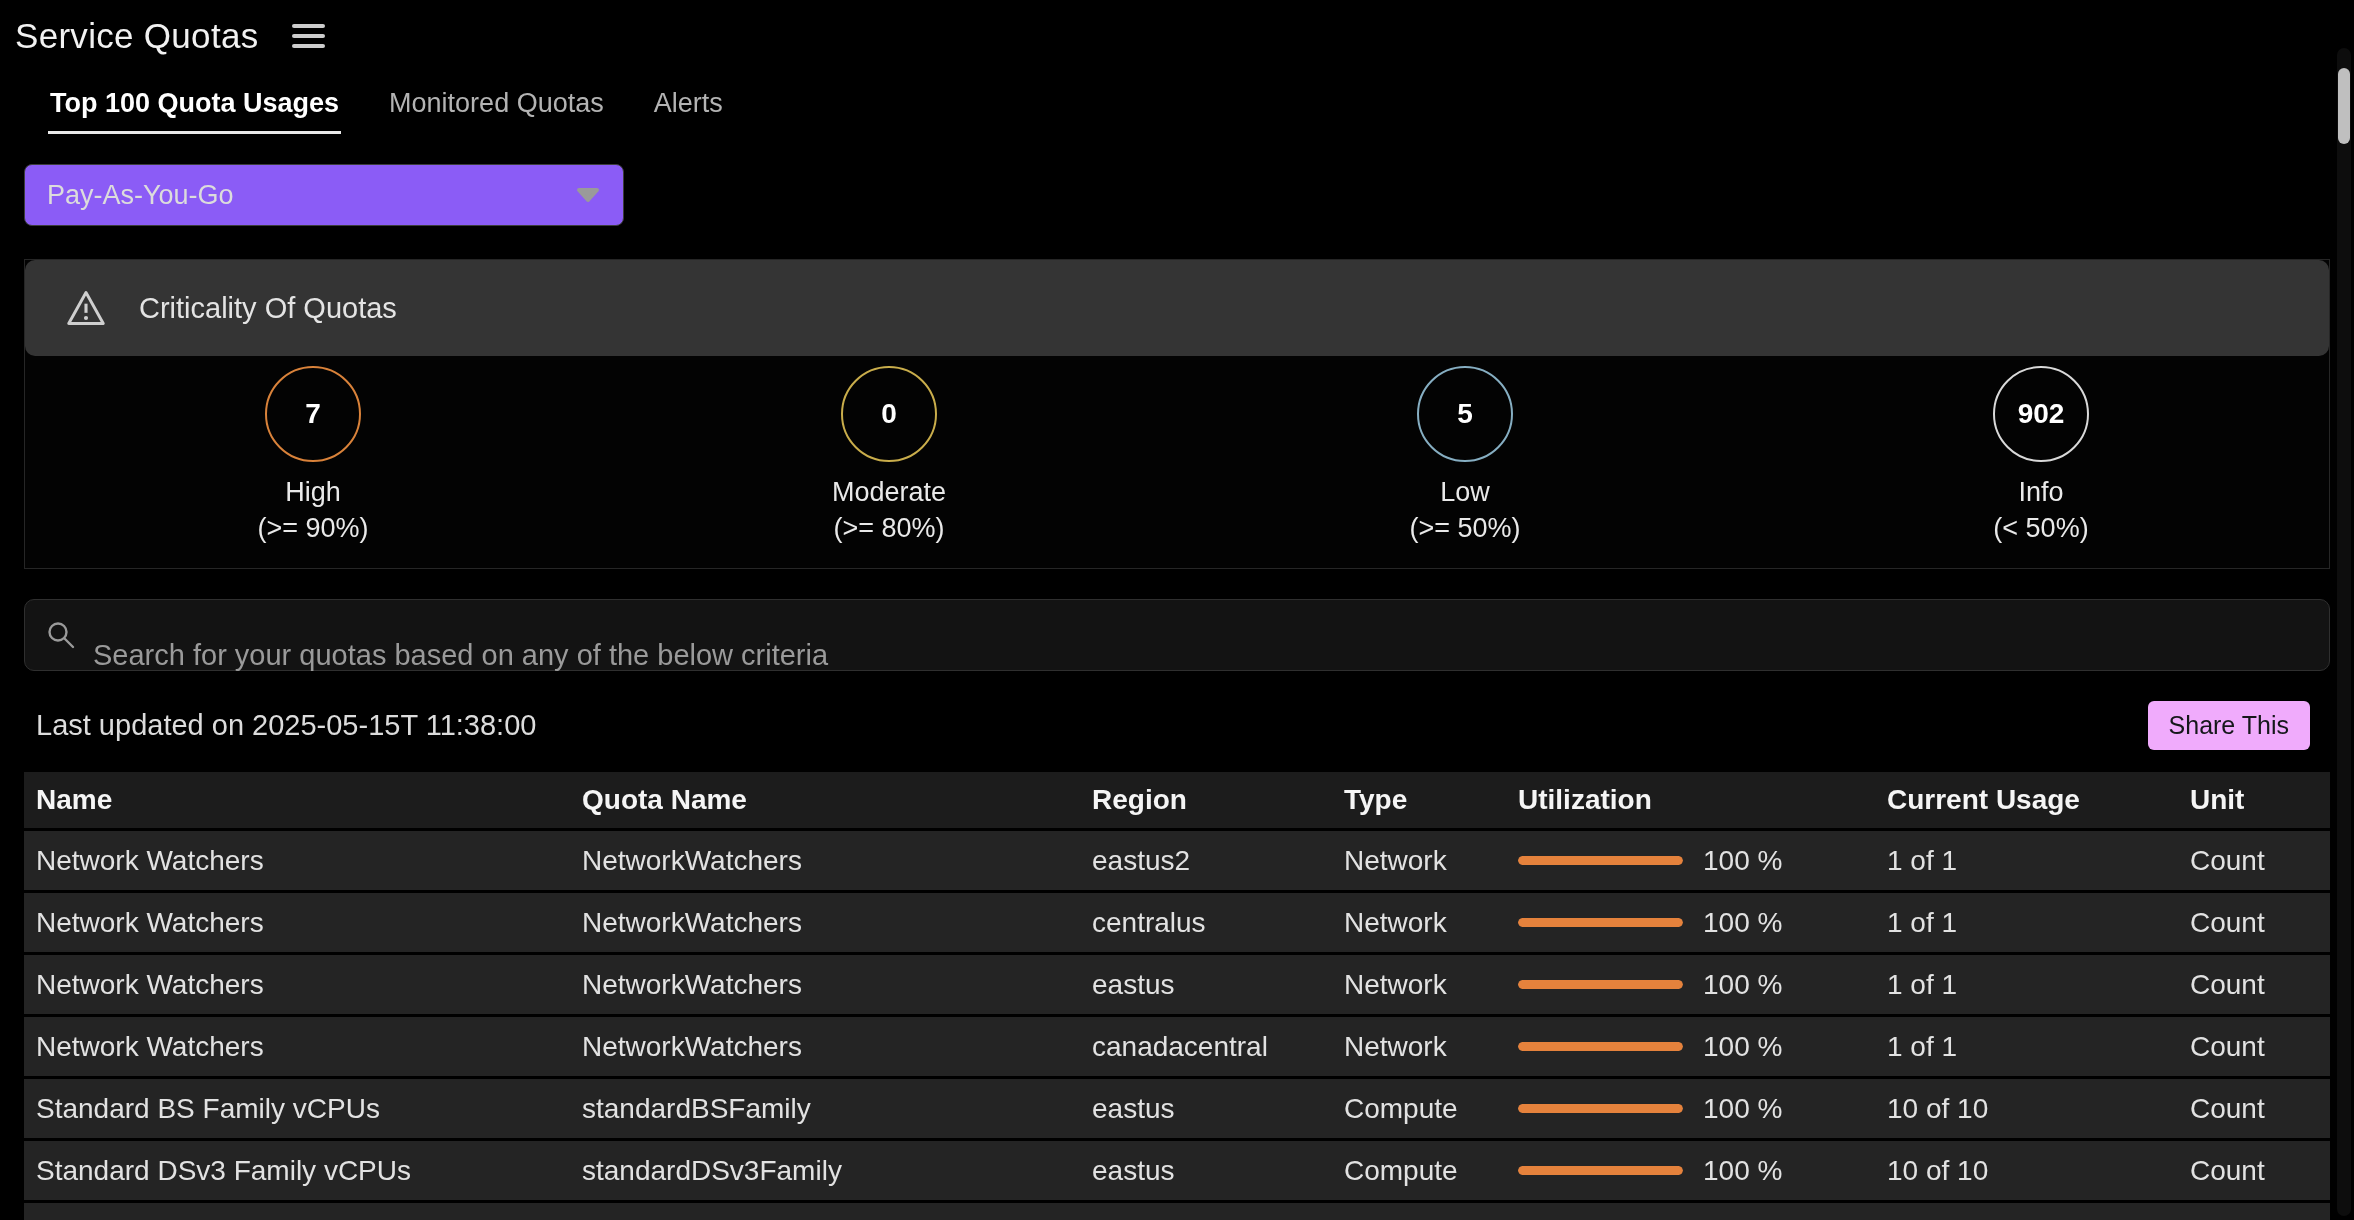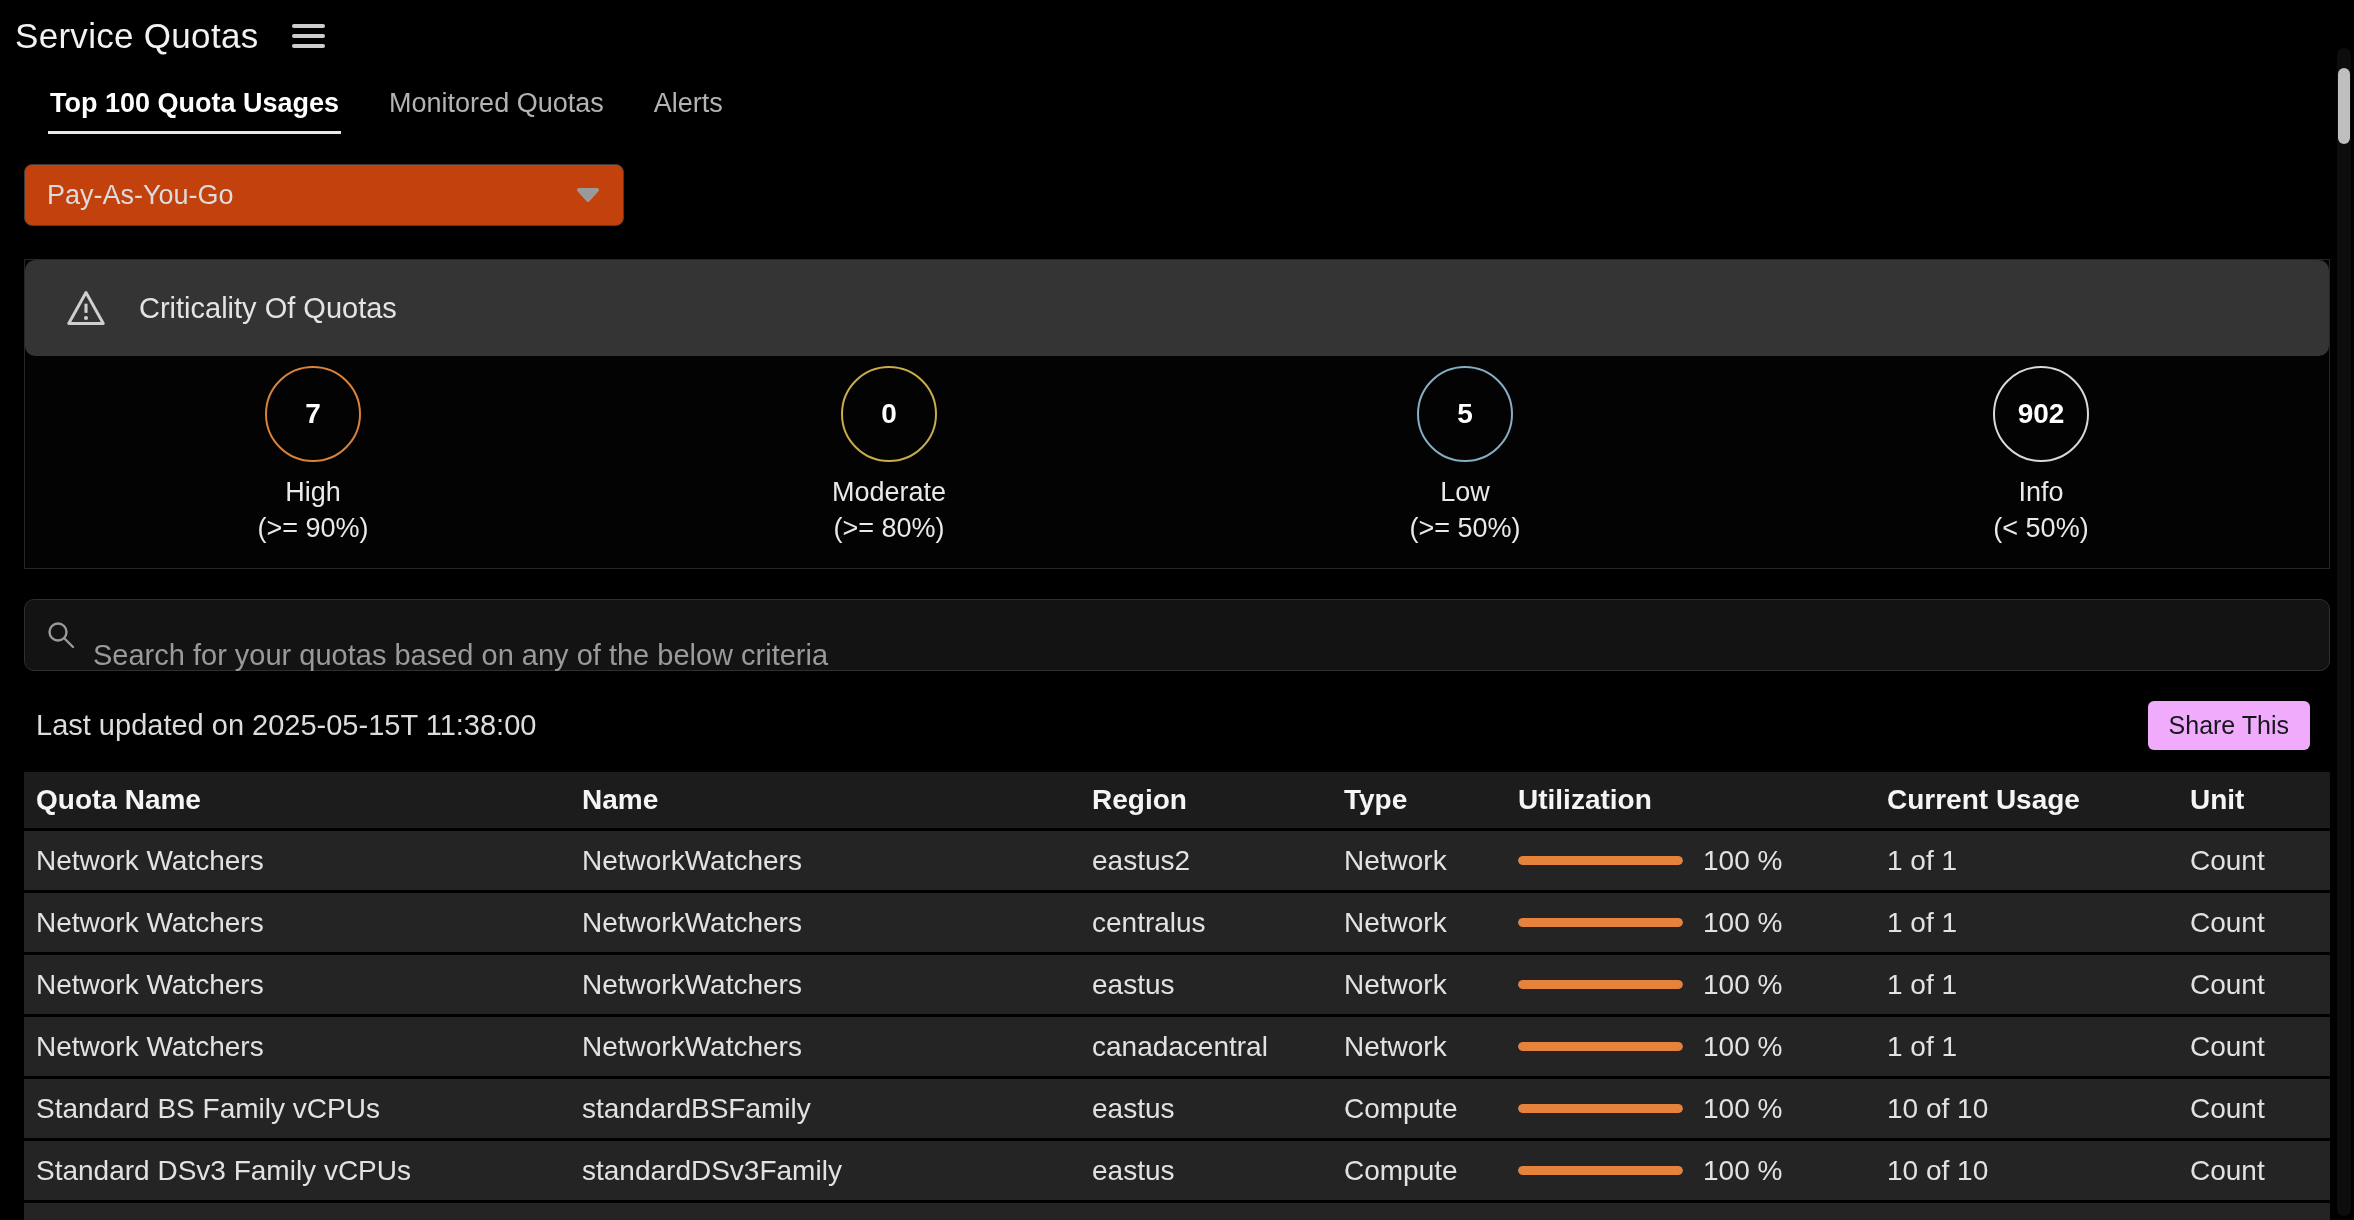--- a/index.html
+++ b/index.html
@@ -18,21 +18,21 @@
   .hamburger span { display:block; height:4px; background:#cdcdcd; border-radius:2px; }
 
   
   .tabs { display:flex; gap:46px; padding:10px 0 0 48px; }
   .tab { font-size:27px; color:#b3b3b3; padding:6px 2px 12px; cursor:pointer; border-bottom:3px solid transparent; }
   .tab.active { color:#ffffff; font-weight:700; border-bottom-color:#eaeaea; }
 
   
   .dropdown {
     margin:30px 0 0 24px; width:600px; height:62px;
-    background:#c2410c; border:1px solid #3d3d3d; border-radius:8px;
+    background:#8b5cf6; border:1px solid #3d3d3d; border-radius:8px;
     display:flex; align-items:center; justify-content:space-between;
     padding:0 22px; cursor:pointer;
   }
   .dropdown-label { font-size:27px; color:#dcdcdc; }
 
   
   .panel { margin:33px 24px 0; border:1px solid #262626; background:#030303; }
   .panel-header { height:96px; background:#343434; display:flex; align-items:center; gap:32px; padding:0 40px; cursor:pointer;border-radius:10px; }
   .panel-title { font-size:29px; color:#e4e4e4; }
   .crit-body { display:flex; padding:10px 0 24px; }
@@ -168,22 +168,22 @@
     <input class="search-input" type="text" placeholder="Search for your quotas based on any of the below criteria" style="">
   </div>
 
   <div class="status-row">
     <div class="last-updated">Last updated on 2025-05-15T 11:38:00</div>
     <button class="share-btn">Share This</button>
   </div>
 
   <div class="table">
     <div class="thead">
+      <div class="th">Name</div>
       <div class="th">Quota Name</div>
-      <div class="th">Name</div>
       <div class="th">Region</div>
       <div class="th">Type</div>
       <div class="th">Utilization</div>
       <div class="th">Current Usage</div>
       <div class="th">Unit</div>
     </div>
     <div>
         <div class="trow">
           <div class="td">Network Watchers</div>
           <div class="td">NetworkWatchers</div>

